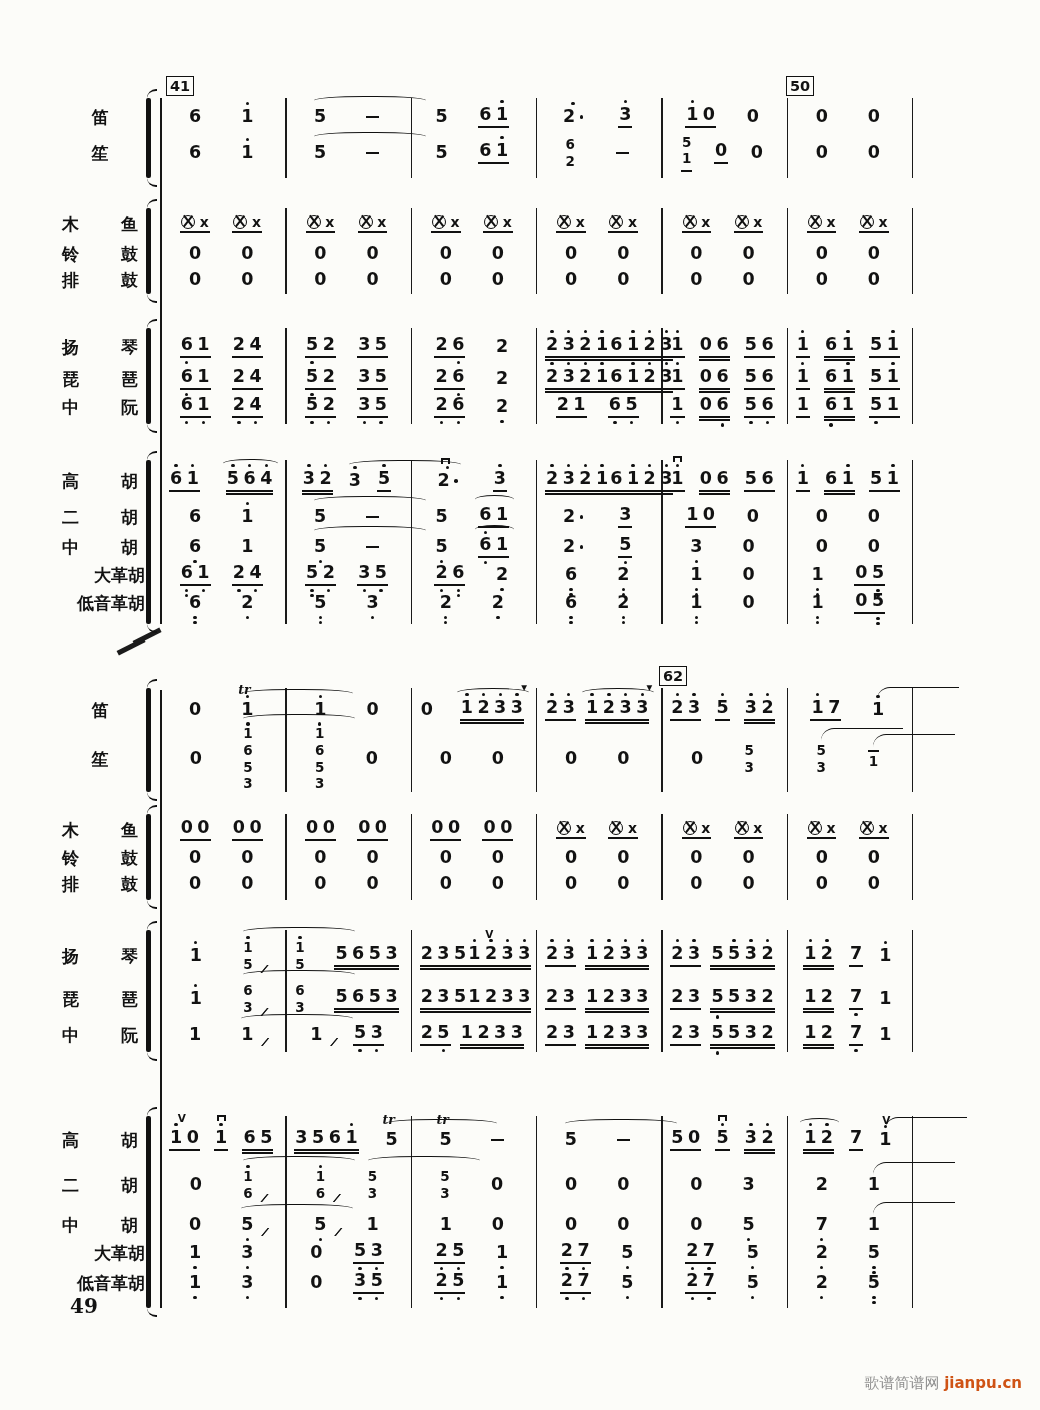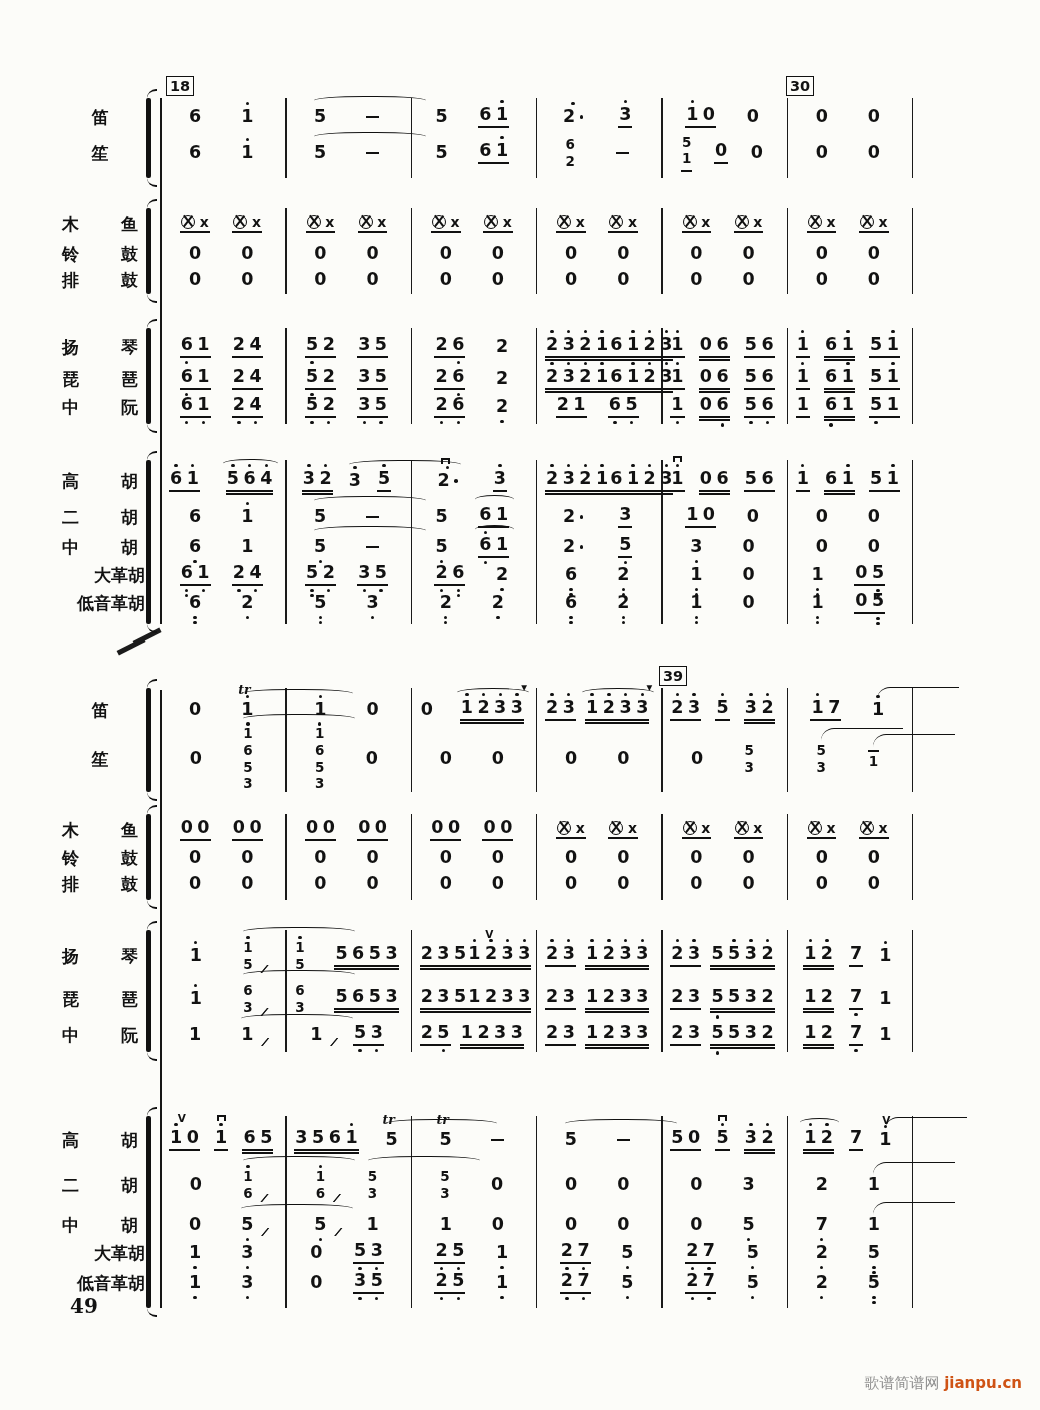--- a/index.html
+++ b/index.html
@@ -1841,16 +1841,16 @@
       </div>
       <div class="cell sparse" style="left: 786.65px; top: 152px; width: 125.33px; height: 30px;">
         <span class="sub">
           <span class="nt">2<i class="db"></i></span>
         </span>
         <span class="sub">
           <span class="nt">5<i class="db"></i><i class="dbb"></i></span>
         </span>
       </div>
     </div>
-    <div class="rmark" style="left: 166px; top: 76px;">18</div>
-    <div class="rmark" style="left: 786px; top: 76px;">30</div>
-    <div class="rmark" style="left: 659px; top: 666px;">39</div>
+    <div class="rmark" style="left: 166px; top: 76px;">41</div>
+    <div class="rmark" style="left: 786px; top: 76px;">50</div>
+    <div class="rmark" style="left: 659px; top: 666px;">62</div>
   </div>
 
 </body></html>

